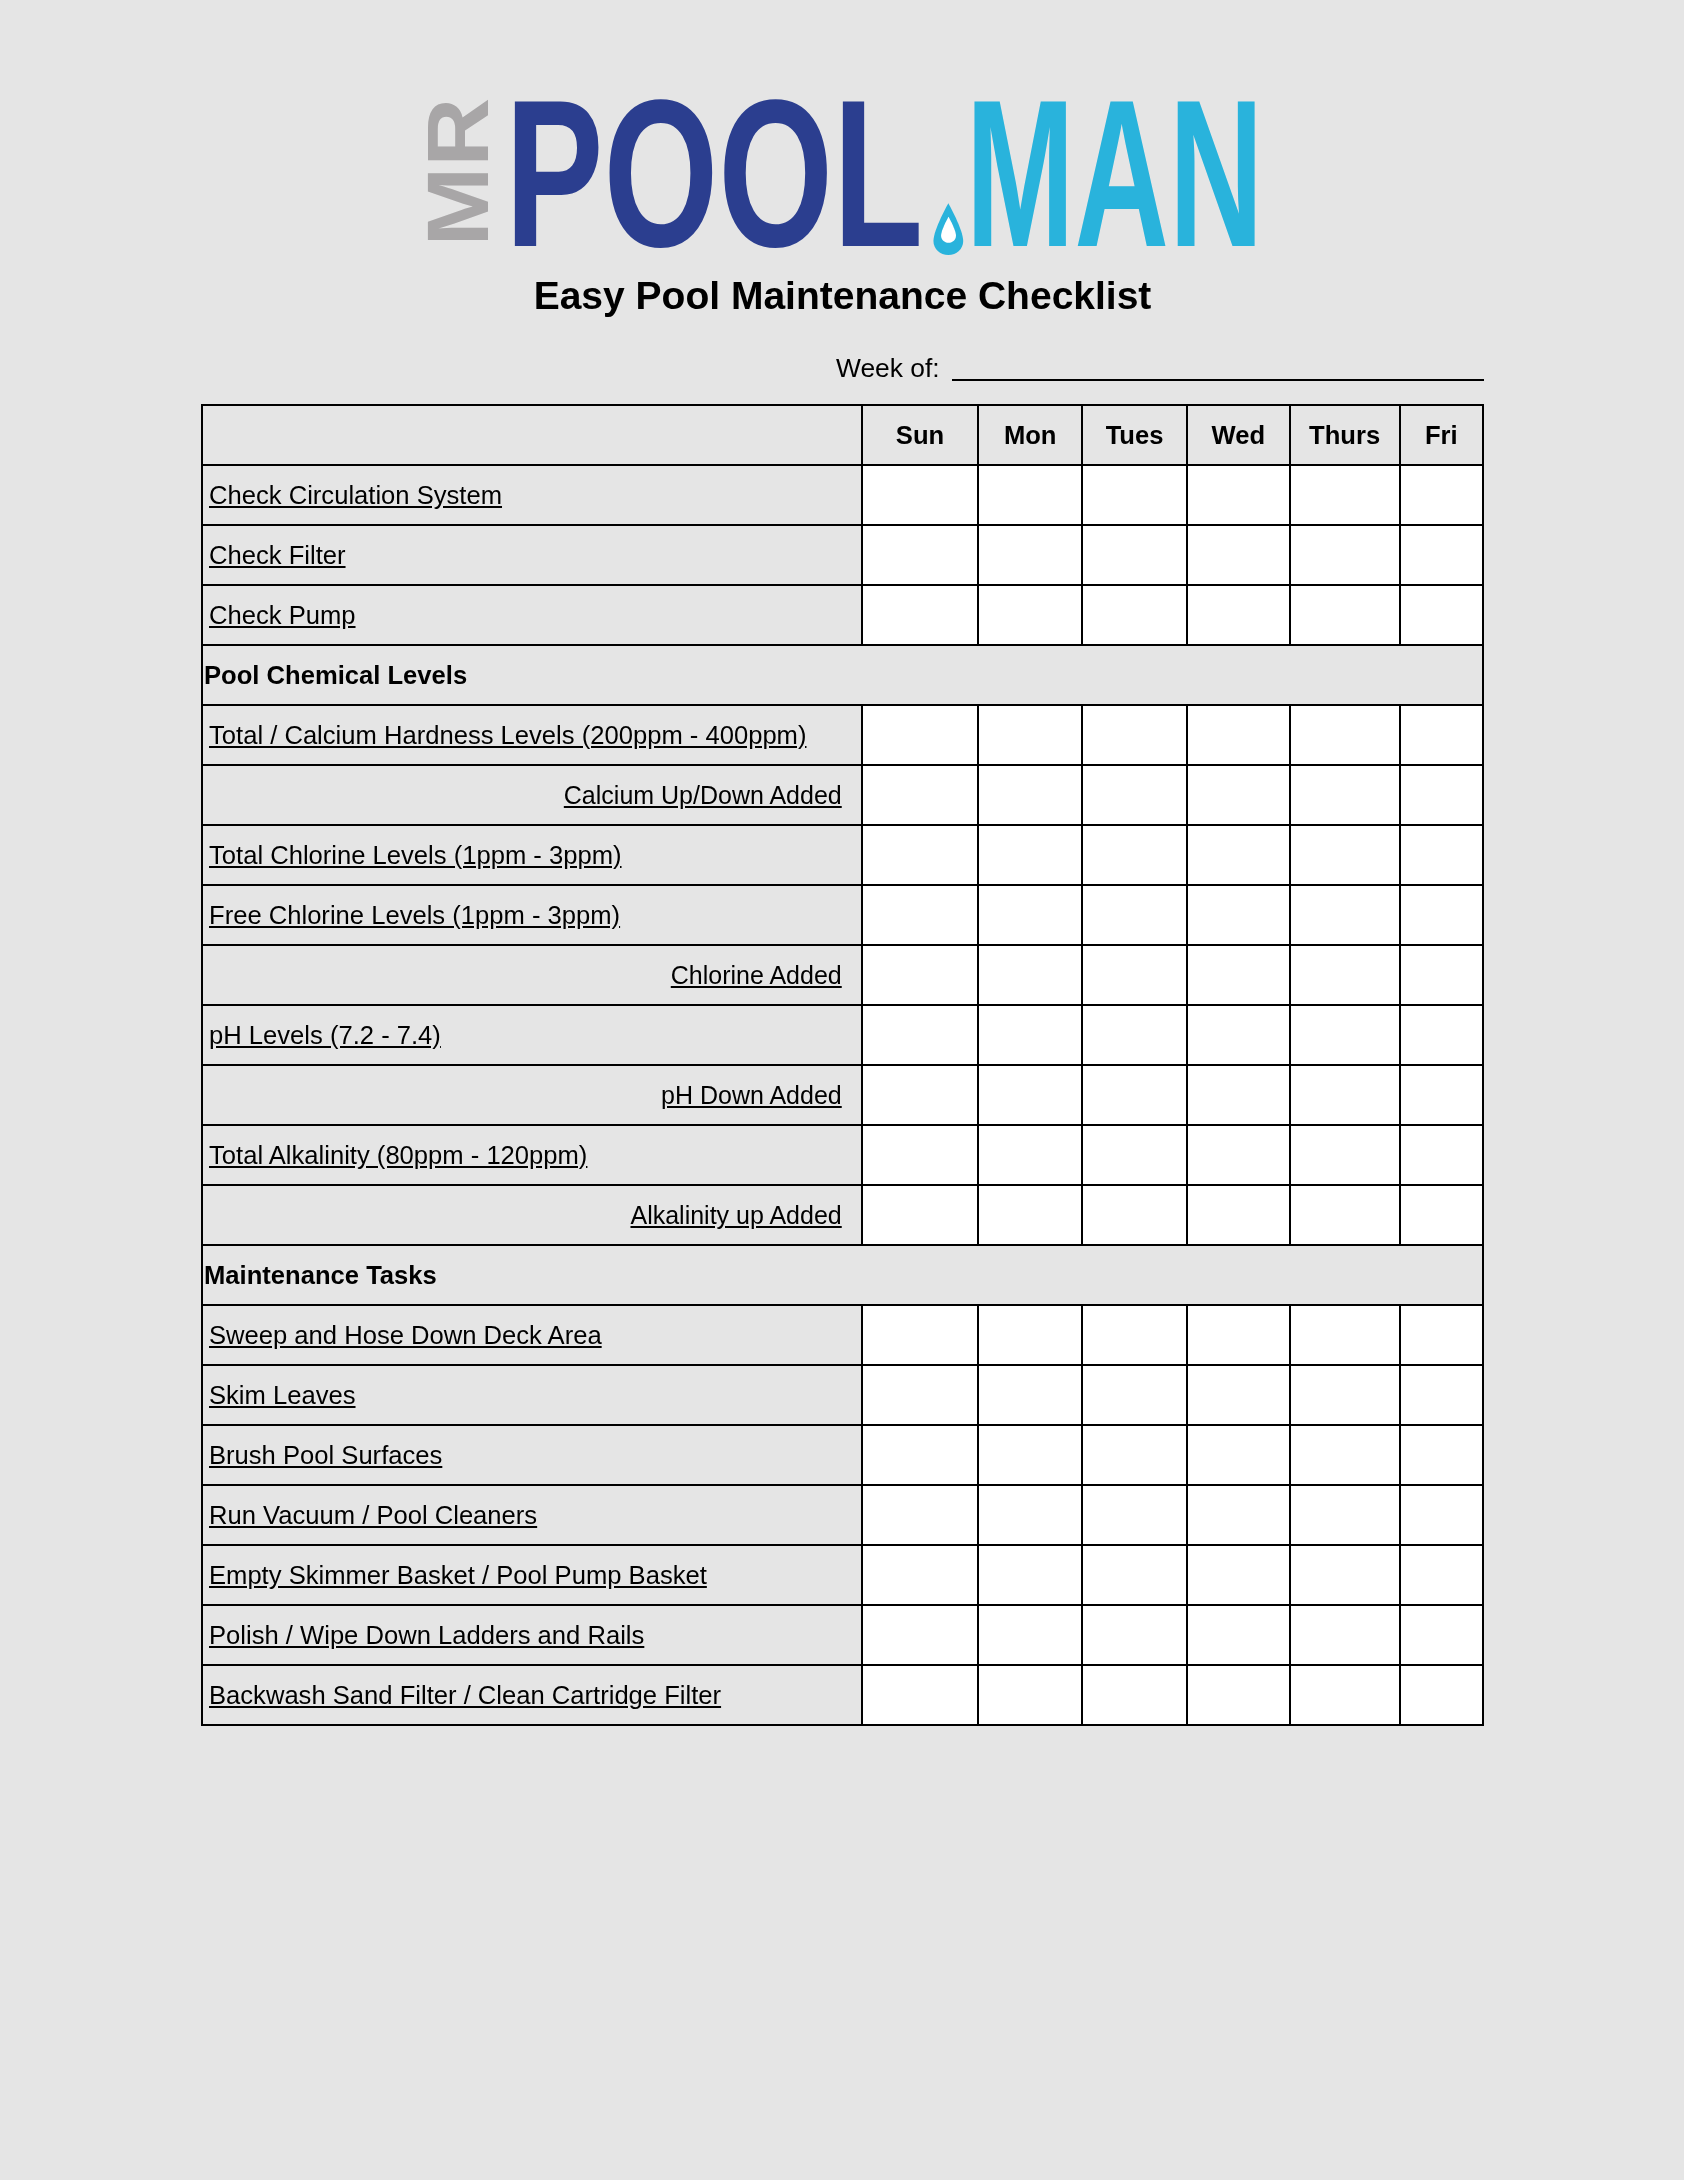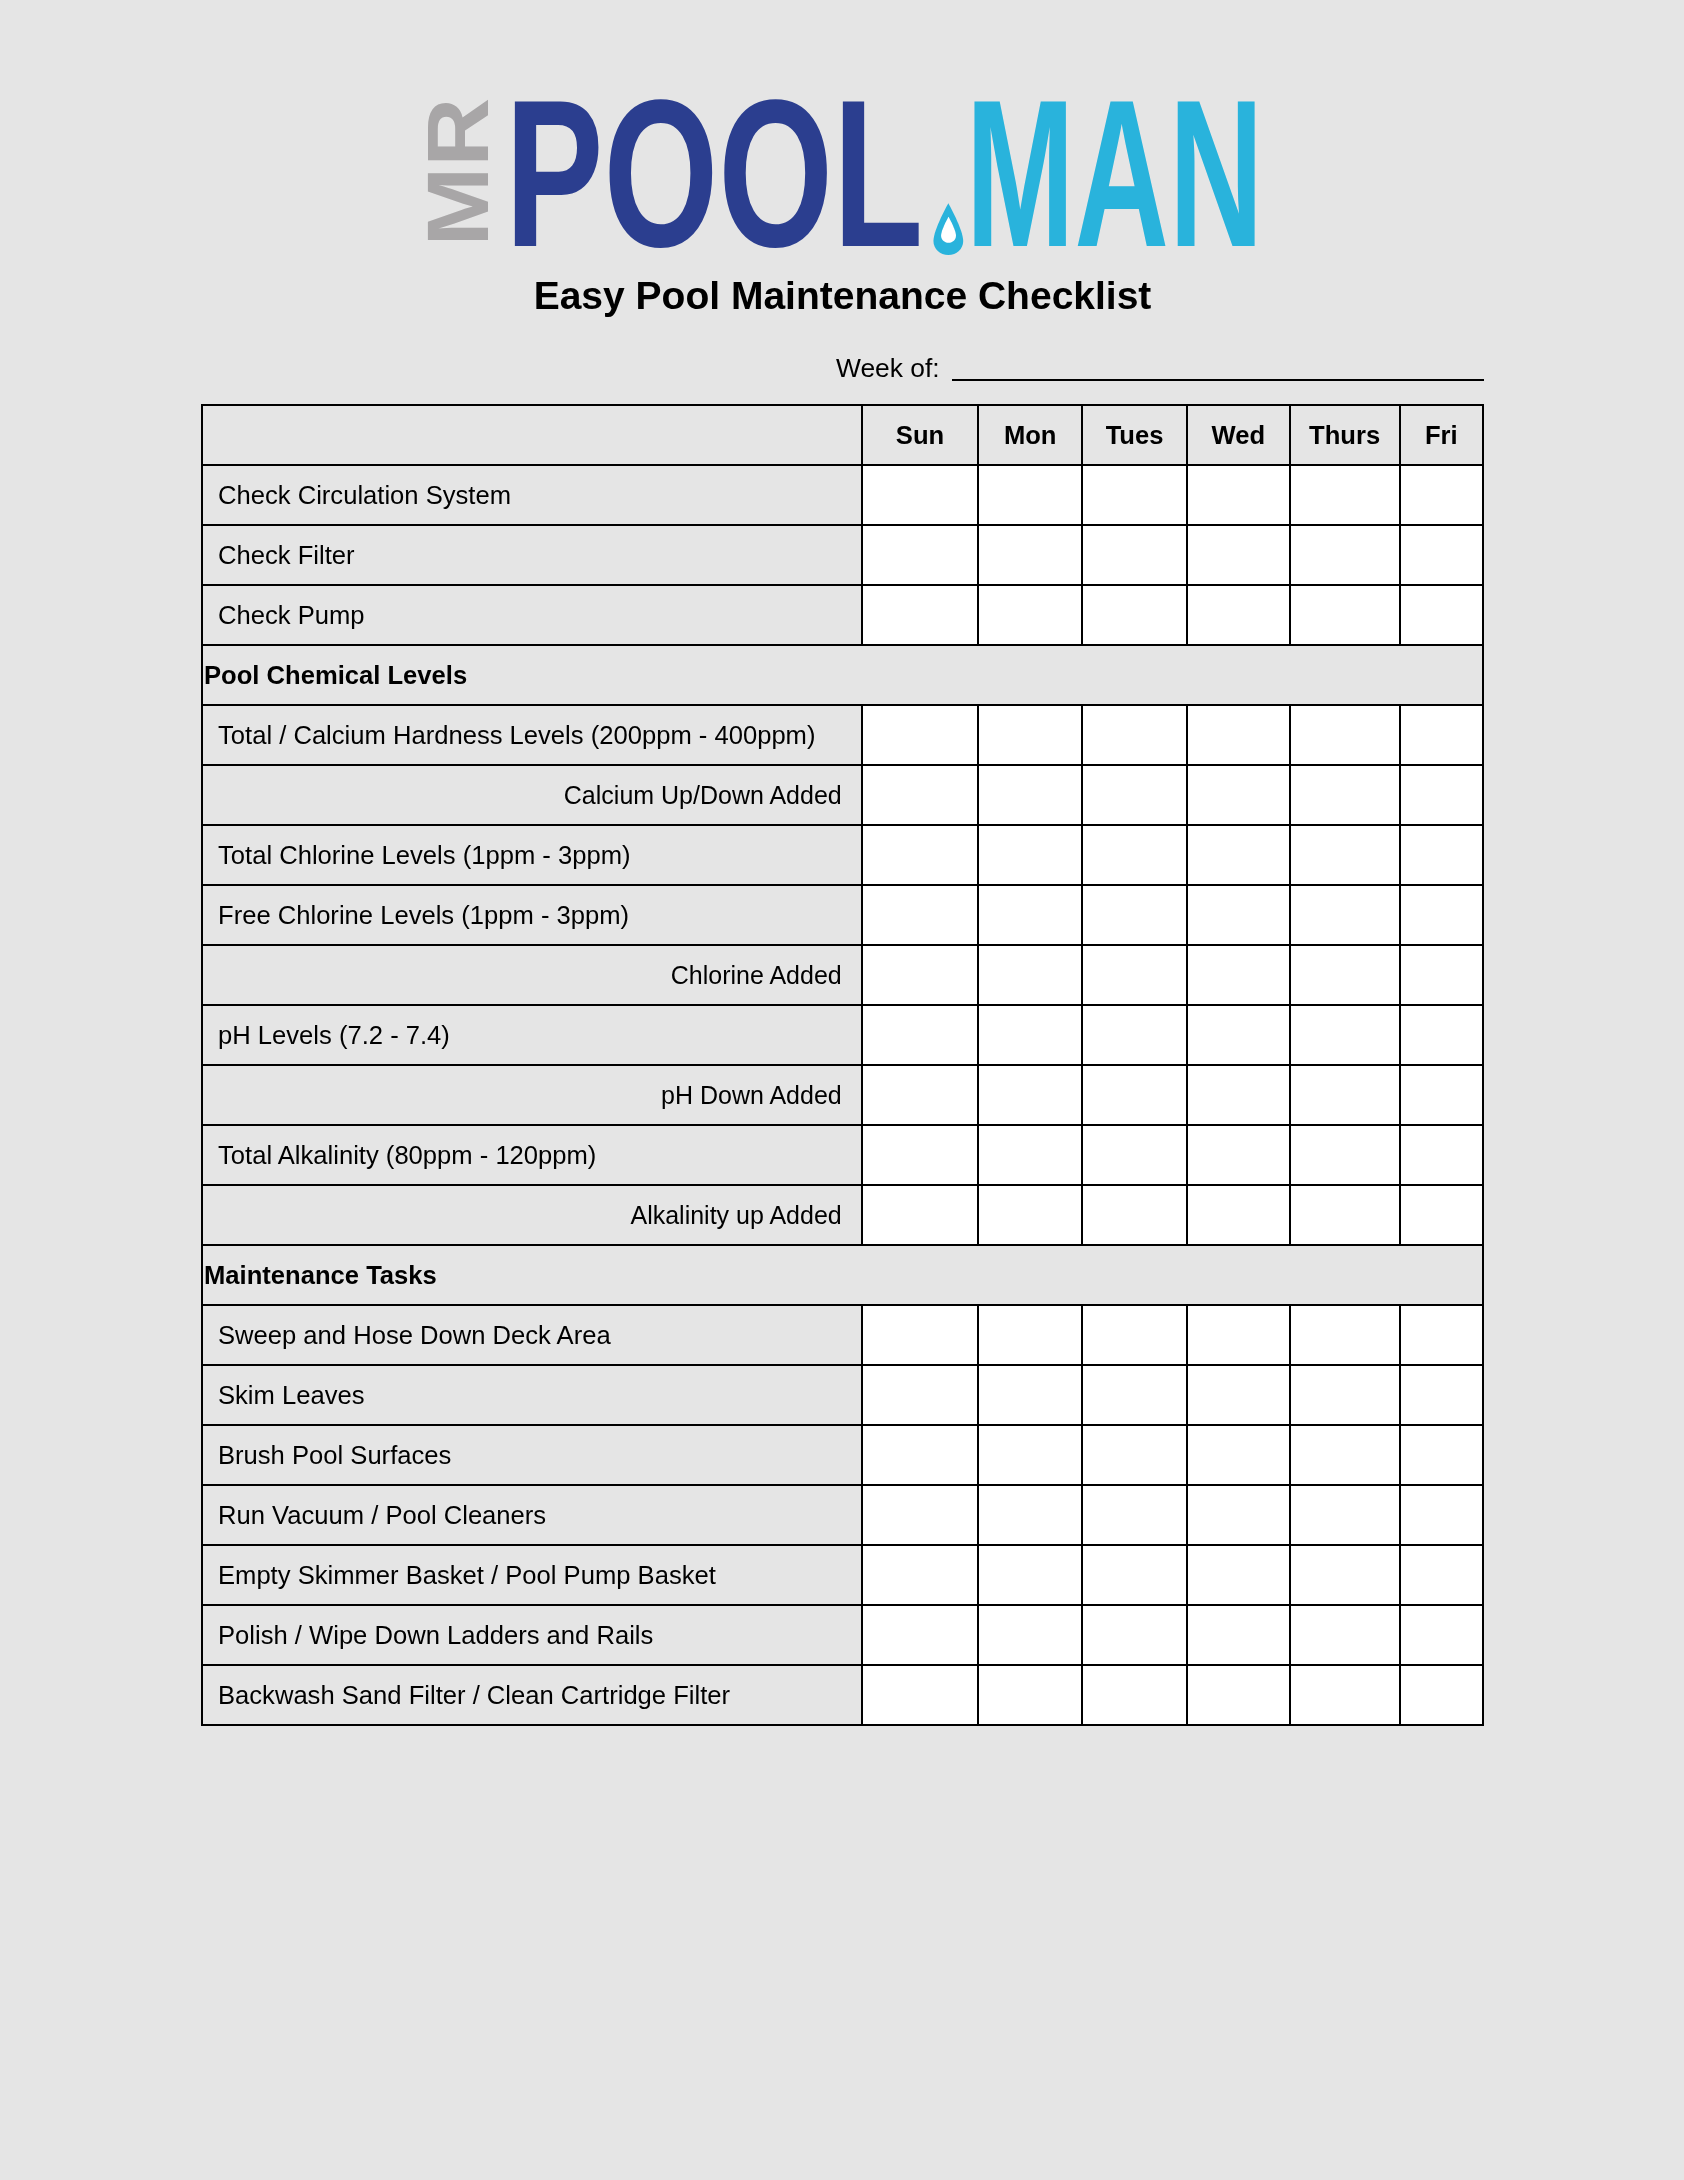--- a/index.html
+++ b/index.html
@@ -80,23 +80,24 @@
   table.checklist thead th {
     font-size: 25.6px;
     font-weight: 700;
     text-align: center;
     vertical-align: middle;
     border-radius: 13px;
   }
   .label-cell {
     font-size: 25.6px;
     text-align: left;
-    padding-left: 15px;
+    padding-left: 6px;
     vertical-align: middle;
     white-space: nowrap;
+    text-decoration: underline;
   }
   .label-cell.sub {
     text-align: right;
     padding-right: 19px;
     font-size: 25px;
   }
   .section-cell {
     font-size: 25.6px;
     font-weight: 700;
     text-align: left;

